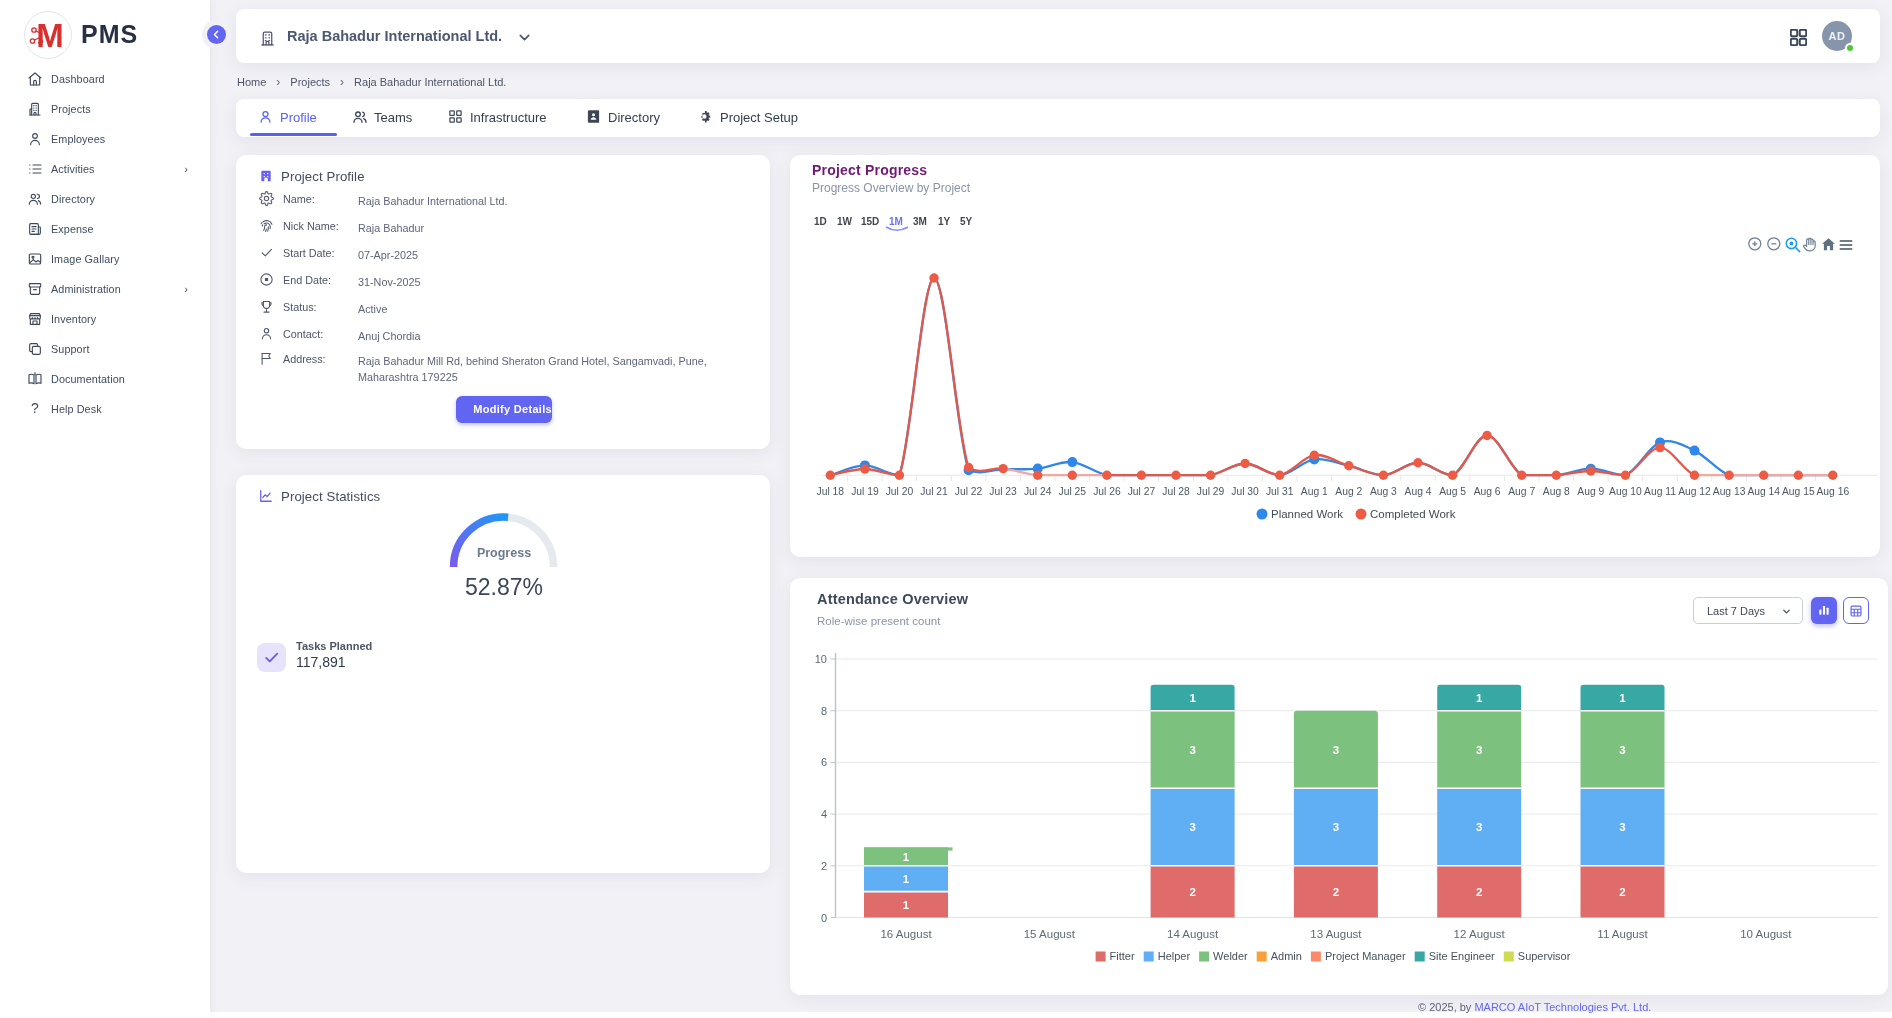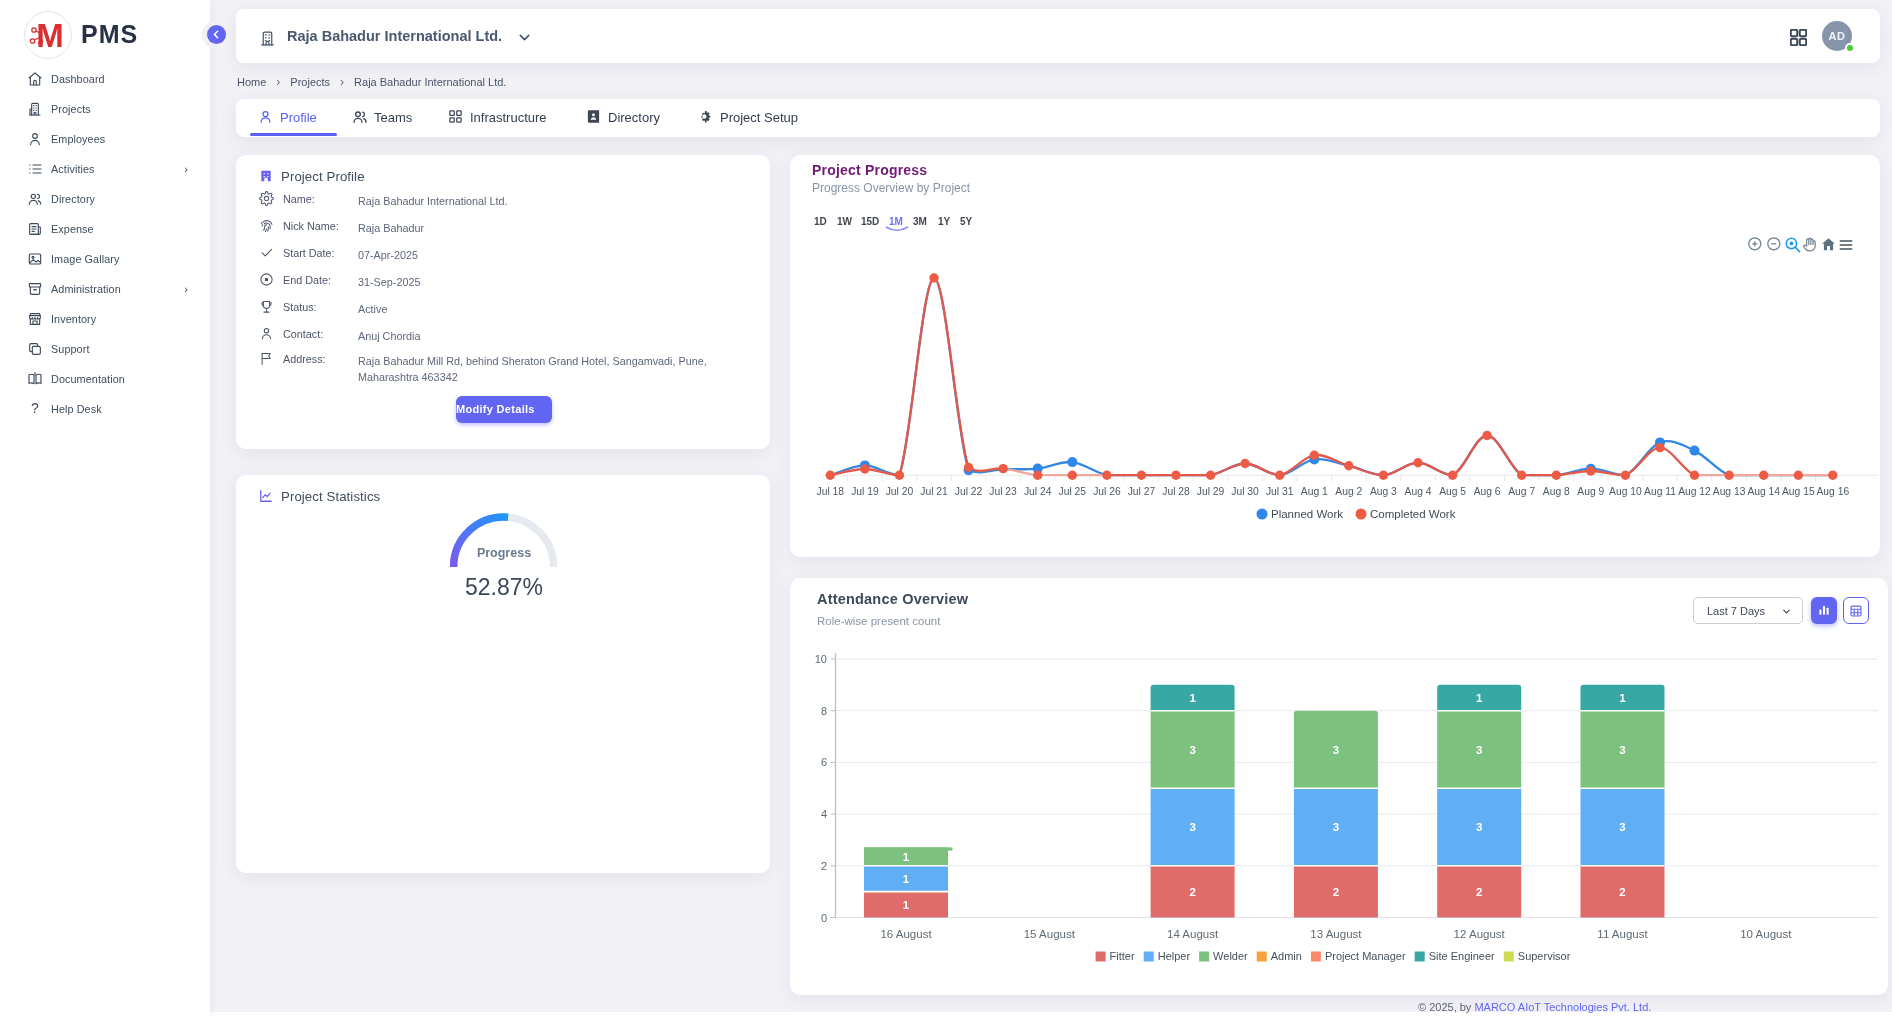--- a/index.html
+++ b/index.html
@@ -40,21 +40,21 @@
 #tab-underline { position:absolute; left:14px; top:34px; width:87px; height:2.5px; background:#5a61f2; border-radius:2px; }
 
 #pcard { left:236px; top:155px; width:534px; height:294px; border-radius:10px; }
 .chead { position:absolute; left:23px; top:12px; }
 .chead svg { vertical-align:-2px; }
 .chead .ct { font-size:13.2px; font-weight:500; color:#414c5e; margin-left:8px; letter-spacing:.1px; }
 .prow { position:absolute; left:23px; height:16px; }
 .prow svg { position:absolute; left:0; top:0; }
 .prow .pl { position:absolute; left:24px; top:2px; font-size:10.8px; color:#4d5568; white-space:nowrap; }
 .prow .pv { position:absolute; left:99px; top:2px; width:390px; font-size:10.8px; color:#5c667a; line-height:16px; }
-#modify { position:absolute; left:220px; top:241px; width:96px; height:27px; background:#6165f1; border-radius:6px; color:#fff; font-size:11px; font-weight:bold; text-align:left; line-height:27px; letter-spacing:.3px; box-shadow:0 2px 4px rgba(99,102,241,.4); }
+#modify { position:absolute; left:220px; top:241px; width:96px; height:27px; background:#6165f1; border-radius:6px; color:#fff; font-size:11px; font-weight:bold; text-align:right; line-height:27px; letter-spacing:.3px; box-shadow:0 2px 4px rgba(99,102,241,.4); }
 
 #scard { left:236px; top:475px; width:534px; height:398px; border-radius:10px; }
 #gauge { position:absolute; left:193px; top:28px; }
 #gauge .glabel { position:absolute; left:0; top:43px; width:150px; text-align:center; font-size:12.5px; font-weight:bold; color:#6b7a8e; }
 #gauge .gval { position:absolute; left:0; top:71px; width:150px; text-align:center; font-size:23px; color:#3b4759; }
 .stat { position:absolute; left:21px; width:300px; height:30px; }
 .stat .sbox { position:absolute; left:0; top:0; width:29px; height:29px; border-radius:8px; }
 .stat .sbox svg { position:absolute; left:6px; top:6px; }
 .stat .sl { position:absolute; left:39px; top:-3px; font-size:11px; font-weight:bold; color:#4c5566; }
 .stat .sv { position:absolute; left:39px; top:11px; font-size:14px; color:#2e3a4d; }
@@ -289,21 +289,21 @@
       </svg>
       <span class="pl">Start Date:</span>
       <span class="pv">07-Apr-2025</span>
     </div>
   <div class="prow" style="top:117.3px">
       <svg width="15" height="15" viewBox="0 0 24 24" fill="none" stroke="#4d5568" stroke-width="1.7" stroke-linecap="round" stroke-linejoin="round">
         <circle cx="12" cy="12" r="9"></circle>
         <rect x="9.5" y="9.5" width="5" height="5" rx="1" fill="#4d5568" stroke="none"></rect>
       </svg>
       <span class="pl">End Date:</span>
-      <span class="pv">31-Sep-2025</span>
+      <span class="pv">31-Nov-2025</span>
     </div>
   <div class="prow" style="top:144px">
       <svg width="15" height="15" viewBox="0 0 24 24" fill="none" stroke="#4d5568" stroke-width="1.7" stroke-linecap="round" stroke-linejoin="round">
         <path d="M8 21h8M12 17v4"></path>
         <path d="M7 4h10v6a5 5 0 0 1-10 0z"></path>
         <path d="M7 6H4.5a0 0 0 0 0 0 0c0 2.5 1 4.5 2.5 5M17 6h2.5c0 2.5-1 4.5-2.5 5"></path>
       </svg>
       <span class="pl">Status:</span>
       <span class="pv">Active</span>
     </div>
@@ -314,21 +314,21 @@
       </svg>
       <span class="pl">Contact:</span>
       <span class="pv">Anuj Chordia</span>
     </div>
   <div class="prow" style="top:196px">
       <svg width="15" height="15" viewBox="0 0 24 24" fill="none" stroke="#4d5568" stroke-width="1.7" stroke-linecap="round" stroke-linejoin="round">
         <path d="M5 21V4"></path>
         <path d="M5 4h13l-2.5 4L18 12H5"></path>
       </svg>
       <span class="pl">Address:</span>
-      <span class="pv">Raja Bahadur Mill Rd, behind Sheraton Grand Hotel, Sangamvadi, Pune, Maharashtra 463342</span>
+      <span class="pv">Raja Bahadur Mill Rd, behind Sheraton Grand Hotel, Sangamvadi, Pune, Maharashtra 179225</span>
     </div>
   <div id="modify">Modify Details</div>
 </div>
 
 <div id="scard" class="card">
   <div class="chead"><svg width="14" height="14" viewBox="0 0 24 24" fill="none" stroke="#6a5ff2" stroke-width="2.2" stroke-linecap="round" stroke-linejoin="round">
         <path d="M3 3v18h18"></path>
         <path d="M6.5 14.5l4-4.5 3.5 3 5-6"></path>
       </svg><span class="ct">Project Statistics</span></div>
   <div id="gauge">
@@ -337,20 +337,29 @@
           <linearGradient id="gg" x1="0" y1="1" x2="1" y2="0">
             <stop offset="0" stop-color="#7a5af0"></stop>
             <stop offset="1" stop-color="#2097f6"></stop>
           </linearGradient>
         </defs>
       <path d="M24.6,64 A50,50 0 0 1 124.6,64" fill="none" stroke="#e6e9ee" stroke-width="7.5"></path>
       <path d="M24.6,64 A50,50 0 0 1 79.1,14.2" fill="none" stroke="url(#gg)" stroke-width="7.5"></path>
     </svg>
     <div class="glabel">Progress</div>
     <div class="gval">52.87%</div>
+  </div>
+  <div class="stat" style="top:168.2px">
+    <div class="sbox" style="background:#e7e3fc">
+        <svg width="17" height="17" viewBox="0 0 24 24" fill="none" stroke="#6a5cf3" stroke-width="2.6" stroke-linecap="round" stroke-linejoin="round">
+          <path d="M4.5 12.5l5 5L20 6.5"></path>
+        </svg>
+      </div>
+    <div class="sl">Tasks Planned</div>
+      <div class="sv">117,891</div>
   </div>
 </div>
 
 <div id="prog" class="card">
   <div class="ttl">Project Progress</div>
   <div class="sub">Progress Overview by Project</div>
   <span class="rbtn" style="left:24px">1D</span>
   <span class="rbtn" style="left:47px">1W</span>
   <span class="rbtn" style="left:71px">15D</span>
   <span class="rbtn on" style="left:99px">1M</span>

